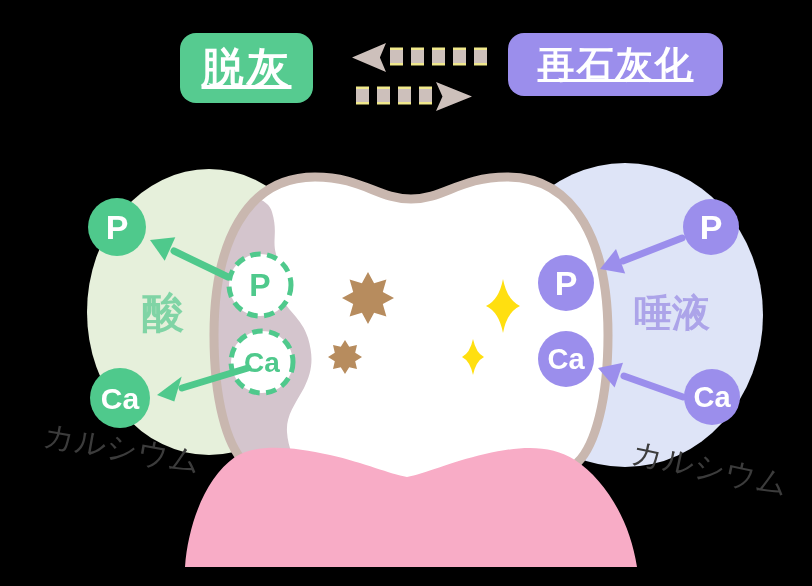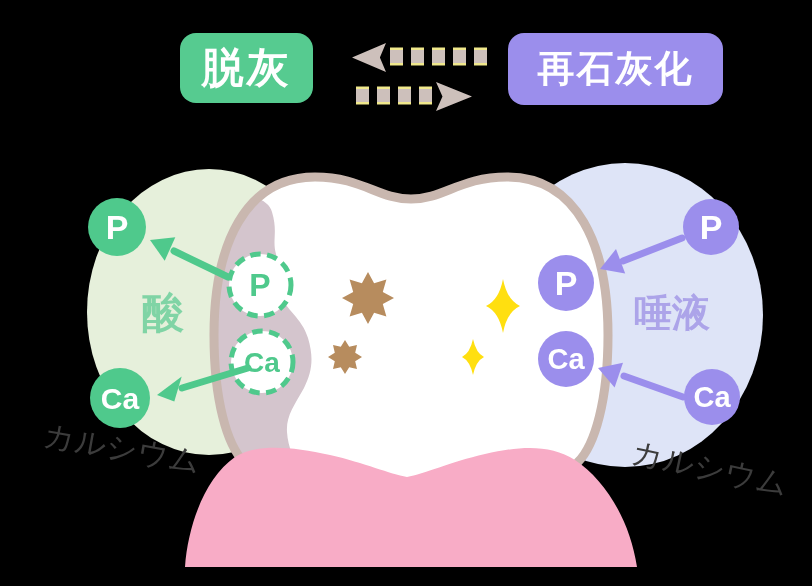--- a/index.html
+++ b/index.html
@@ -1,22 +1,22 @@
 <!DOCTYPE html>
 <html><head>
 <meta charset="utf-8">
 <style>
   html,body{margin:0;padding:0;background:#000;}
   .stage{position:relative;width:812px;height:586px;overflow:hidden;background:#000;
          font-family:"Liberation Sans","DejaVu Sans",sans-serif;}
   .pill{position:absolute;display:flex;align-items:center;justify-content:center;
-        color:#fff;font-weight:bold;border-radius:16px;}
+        color:#fff;font-weight:bold;border-radius:16px;text-decoration:underline;}
   .pill.green{left:180px;top:33px;width:133px;height:70px;background:#56CB90;
         font-size:42px;letter-spacing:3px;}
-  .pill.purple{left:508px;top:33px;width:215px;height:72px;background:#9B8EEC;
+  .pill.purple{left:508px;top:33px;width:215px;height:63px;background:#9B8EEC;
         font-size:37px;letter-spacing:2px;}
   .dash{position:absolute;width:13px;height:13px;background:#CDC0BB;
         box-shadow:0 2.5px 0 #F0E88C,0 -2.5px 0 #F0E88C;}
   .ah{position:absolute;background:#CDC0BB;}
   .ah.toleft{left:352px;top:43px;width:34px;height:29px;
         clip-path:polygon(0 50%,100% 0,82% 50%,100% 100%);}
   .ah.toright{left:436px;top:82px;width:36px;height:29px;
         clip-path:polygon(100% 50%,0 0,18% 50%,0 100%);}
   svg.art{position:absolute;left:0;top:0;}
   text{font-family:"Liberation Sans","DejaVu Sans",sans-serif;}

